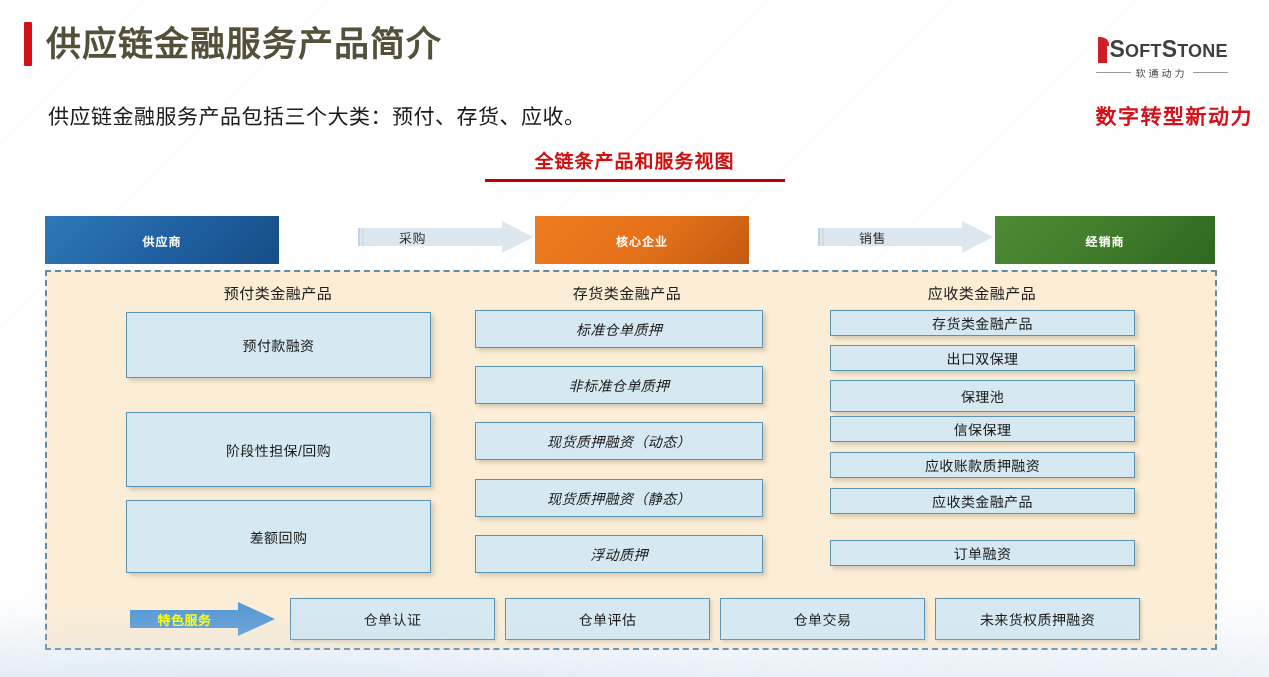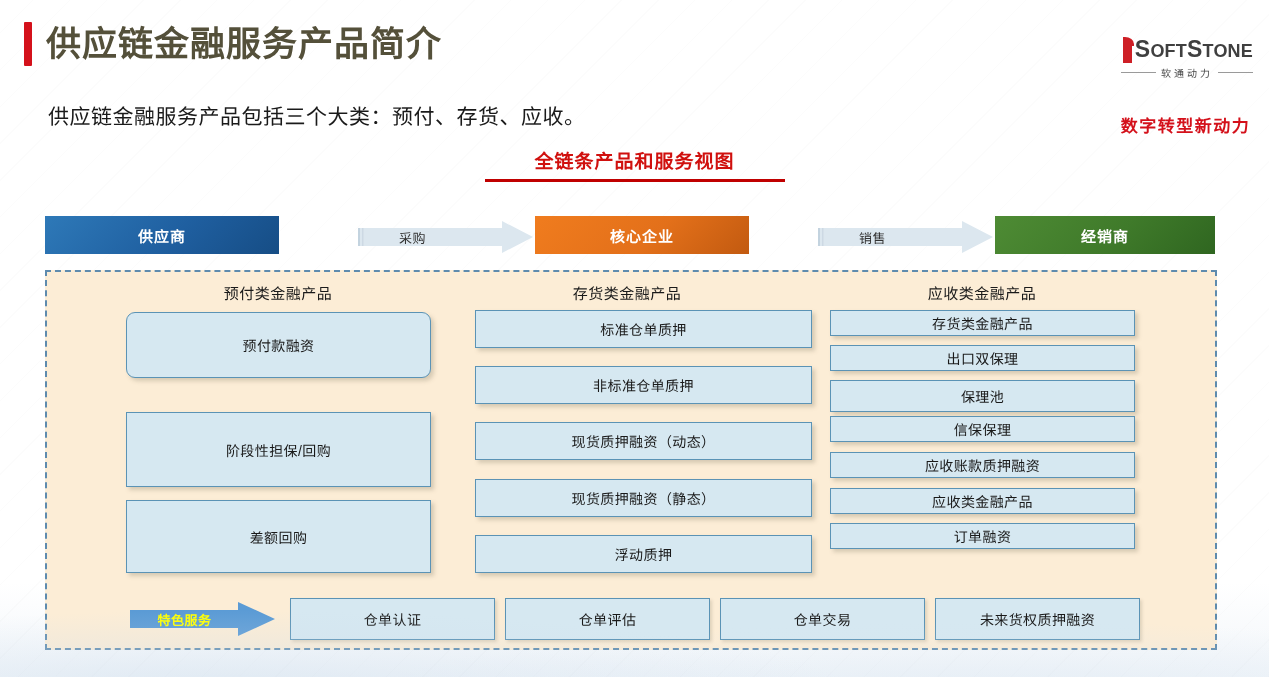--- a/index.html
+++ b/index.html
@@ -56,38 +56,38 @@
   .logo-word{
     font-size:23px;font-weight:bold;color:#3f3f3f;letter-spacing:.2px;line-height:26px;
     font-family:"Liberation Sans","DejaVu Sans",sans-serif;
   }
   .logo-word .cap{font-size:23px;}
   .logo-word .sml{font-size:18px;}
   .logo-sub{display:flex;align-items:center;gap:5px;margin-top:1px;width:100%;}
   .logo-sub .rule{flex:1;height:1px;background:#9a9a9a;}
   .logo-cn{font-size:10px;color:#4a4a4a;letter-spacing:3px;white-space:nowrap;}
   .logo-slogan{
-    font-size:17px;font-weight:bold;color:#D4111B;letter-spacing:1.5px;
-    white-space:nowrap;margin-top:16px;
+    font-size:21px;font-weight:bold;color:#D4111B;letter-spacing:1.5px;
+    white-space:nowrap;margin-top:4px;
   }
 
   
   .section-head{position:absolute;left:0;right:0;top:146px;text-align:center;}
   .section-head .label{
     display:inline-block;font-size:19px;font-weight:bold;color:#D0100E;letter-spacing:1px;
   }
   .section-head .rule{
     width:300px;height:3px;background:#C00000;margin:6px auto 0;
   }
 
   
   .chain{position:absolute;left:45px;top:216px;width:1170px;height:42px;}
   .chain-box{
-    position:absolute;top:0;height:38px;display:flex;align-items:center;justify-content:center;
-    color:#ffffff;font-size:15px;font-weight:bold;letter-spacing:1px;
+    position:absolute;top:0;height:48px;display:flex;align-items:center;justify-content:center;
+    color:#ffffff;font-size:12px;font-weight:bold;letter-spacing:1px;
   }
   .chain-box.supplier{left:0;width:234px;
     background:linear-gradient(135deg,#2E79B8 0%,#1F5FA0 55%,#164d85 100%);}
   .chain-box.core{left:490px;width:214px;
     background:linear-gradient(135deg,#F07C1E 0%,#E3701A 55%,#C25A10 100%);}
   .chain-box.dealer{left:950px;width:220px;
     background:linear-gradient(135deg,#4E8B34 0%,#3F7A2A 55%,#2F6620 100%);}
 
   .chain-arrow{
     position:absolute;top:5px;height:32px;display:flex;align-items:center;padding-left:38px;
@@ -124,21 +124,21 @@
   .card{
     position:absolute;box-sizing:border-box;
     background:#D6E8F1;border:1px solid #5B93B5;
     box-shadow:3px 3px 4px rgba(120,110,90,0.28);
     display:flex;align-items:center;justify-content:center;
     font-size:14px;color:#1a1a1a;letter-spacing:.4px;text-align:center;
   }
 
   
   .col1{left:79px;width:305px;}
-  .col2{left:428px;width:337px;}
+  .col2{left:428px;width:288px;font-style:italic;}
   .col3{left:783px;width:305px;}
 
   
   .feature-arrow{position:absolute;left:83px;top:330px;width:145px;height:34px;}
   .feature-arrow svg{display:block;width:100%;height:100%;}
   .feature-arrow .ftext{
     position:absolute;left:0;right:36px;top:0;bottom:0;
     display:flex;align-items:center;justify-content:center;
     font-size:13px;font-weight:bold;color:#FFFF00;letter-spacing:.5px;
   }
@@ -217,37 +217,37 @@
   </div>
 
   <div class="panel">
 
     <div class="col-heads">
       <div class="col-head c1">预付类金融产品</div>
       <div class="col-head c2">存货类金融产品</div>
       <div class="col-head c3">应收类金融产品</div>
     </div>
 
-    <div class="card col1" style="top:40px;height:66px;border-radius:9px;">预付款融资</div>
+    <div class="card col1" style="top:40px;height:66px;">预付款融资</div>
     <div class="card col1" style="top:140px;height:75px;">阶段性担保/回购</div>
     <div class="card col1" style="top:228px;height:73px;">差额回购</div>
 
     <div class="card col2" style="top:38px;height:38px;">标准仓单质押</div>
     <div class="card col2" style="top:94px;height:38px;">非标准仓单质押</div>
     <div class="card col2" style="top:150px;height:38px;">现货质押融资（动态）</div>
     <div class="card col2" style="top:207px;height:38px;">现货质押融资（静态）</div>
     <div class="card col2" style="top:263px;height:38px;">浮动质押</div>
 
     <div class="card col3" style="top:38px;height:26px;">存货类金融产品</div>
     <div class="card col3" style="top:73px;height:26px;">出口双保理</div>
     <div class="card col3" style="top:108px;height:32px;">保理池</div>
     <div class="card col3" style="top:144px;height:26px;">信保保理</div>
     <div class="card col3" style="top:180px;height:26px;">应收账款质押融资</div>
     <div class="card col3" style="top:216px;height:26px;">应收类金融产品</div>
-    <div class="card col3" style="top:251px;height:26px;">订单融资</div>
+    <div class="card col3" style="top:268px;height:26px;">订单融资</div>
 
     <div class="feature-arrow">
       <svg viewBox="0 0 145 34" preserveAspectRatio="none">
         <polygon points="0,8 108,8 108,0 145,17 108,34 108,26 0,26" fill="#5B9BD5"></polygon>
       </svg>
       <div class="ftext">特色服务</div>
     </div>
 
     <div class="fcard" style="left:243px;width:205px;">仓单认证</div>
     <div class="fcard" style="left:458px;width:205px;">仓单评估</div>

